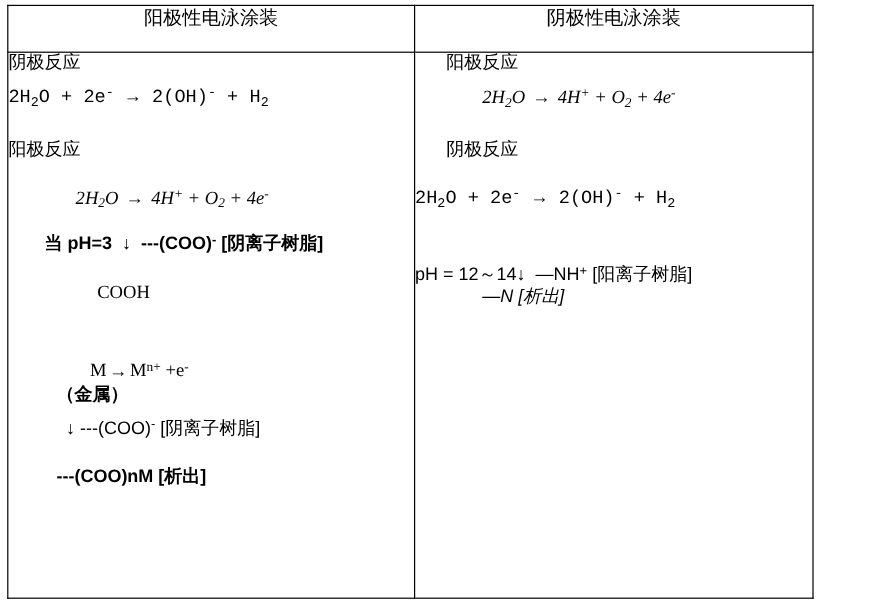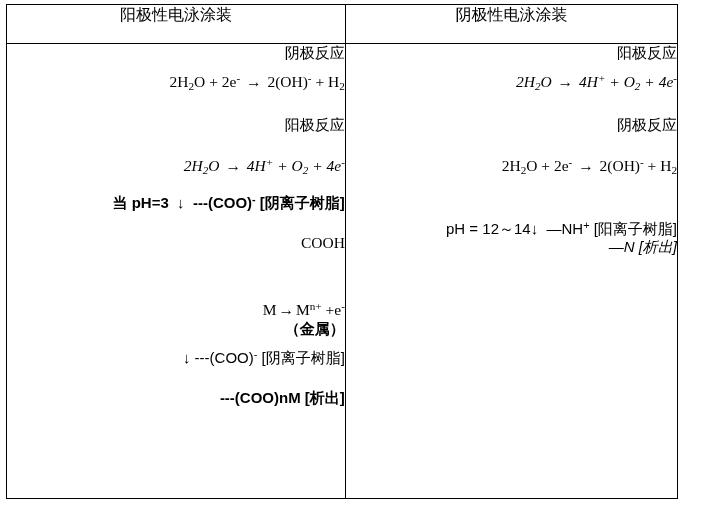--- a/index.html
+++ b/index.html
@@ -44,32 +44,31 @@
     padding: 10px 8px 8px 8px;
   }
   .col-left { width: 50.5%; }
   .col-right { width: 49.5%; }
 
   .line {
     font-size: 15.5px;
     line-height: 1.22;
     white-space: nowrap;
     font-family: "Liberation Serif", "DejaVu Serif", serif;
-    text-align: right;
   }
   .line.cjk {
     font-family: "Liberation Sans", "DejaVu Sans", sans-serif;
     font-size: 15px;
   }
   .gap-s { height: 10px; }
   .gap-m { height: 16px; }
   .gap-l { height: 22px; }
   .gap-xl { height: 26px; }
 
-  .i1 { padding-left: 0px; }
+  .i1 { padding-left: 0px; font-family: Liberation Mono, monospace; }
   .i2 { padding-left: 26px; }
   .i3 { padding-left: 40px; font-weight: bold; }
   .i4 { padding-left: 56px; font-style: italic; }
   .i5 { padding-left: 68px; margin-top: 21px; }
   .i6 { padding-left: 74px; }
   .i7 { padding-left: 30px; font-weight: bold; }
   .i8 { padding-left: 48px; }
 
   sub { font-size: 0.72em; vertical-align: -0.28em; }
   sup { font-size: 0.72em; vertical-align: 0.42em; }

